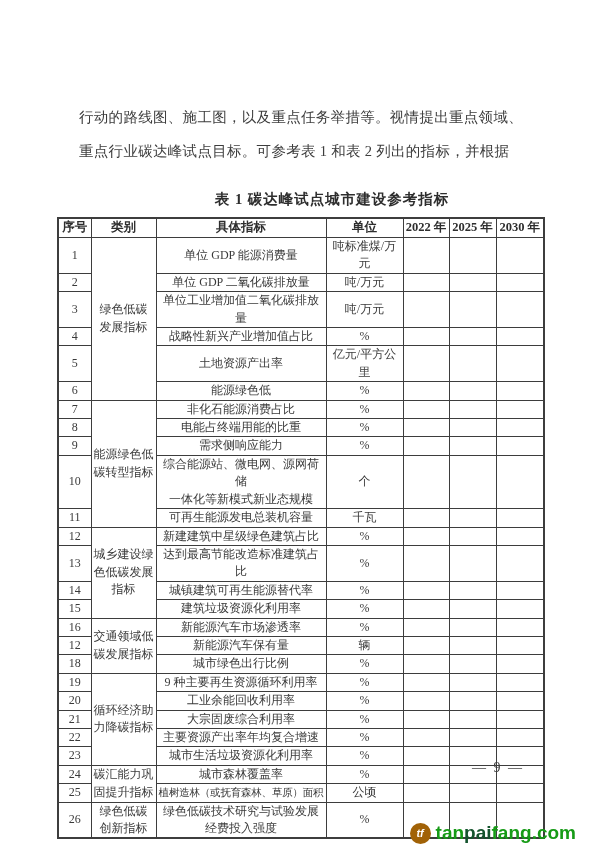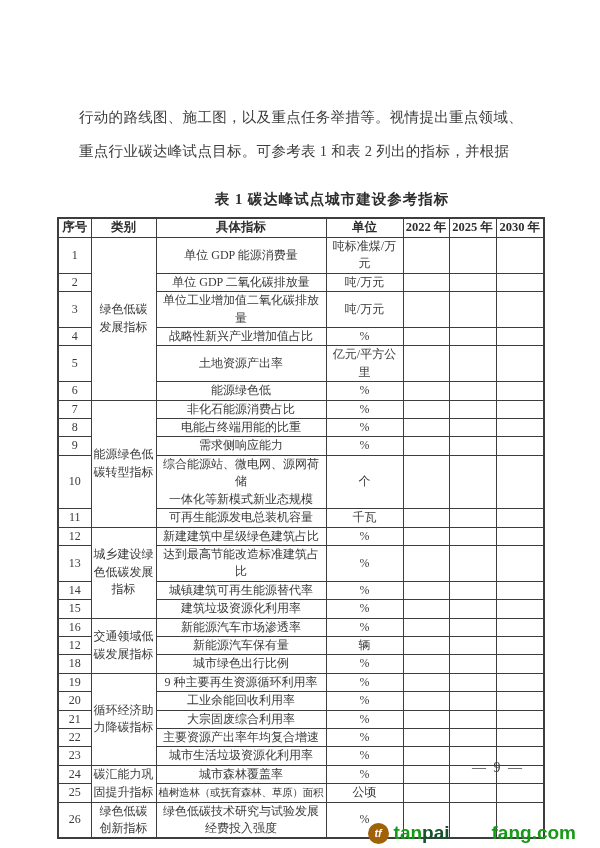--- a/index.html
+++ b/index.html
@@ -309,16 +309,16 @@
           <td></td>
           <td></td>
         </tr>
       </tbody>
   </table>
 
   <div class="page-num">— 9 —</div>
 
   <div class="wm">
     <span class="wm-icon" style="background: #a16207;">tf</span>
-    <span class="wm-text"><span style="color: rgb(22, 155, 22);">tan</span><span style="color: #14532d;">pai</span><span style="color: rgb(22, 155, 22); padding-left: 42px;">fang.com</span></span>
+    <span class="wm-text"><span style="color: rgb(22, 155, 22);">tan</span><span style="color: #14532d;">pai</span><span style="color: rgb(22, 155, 22);">fang.com</span></span>
   </div>
 
 </div>
 
 </body></html>

